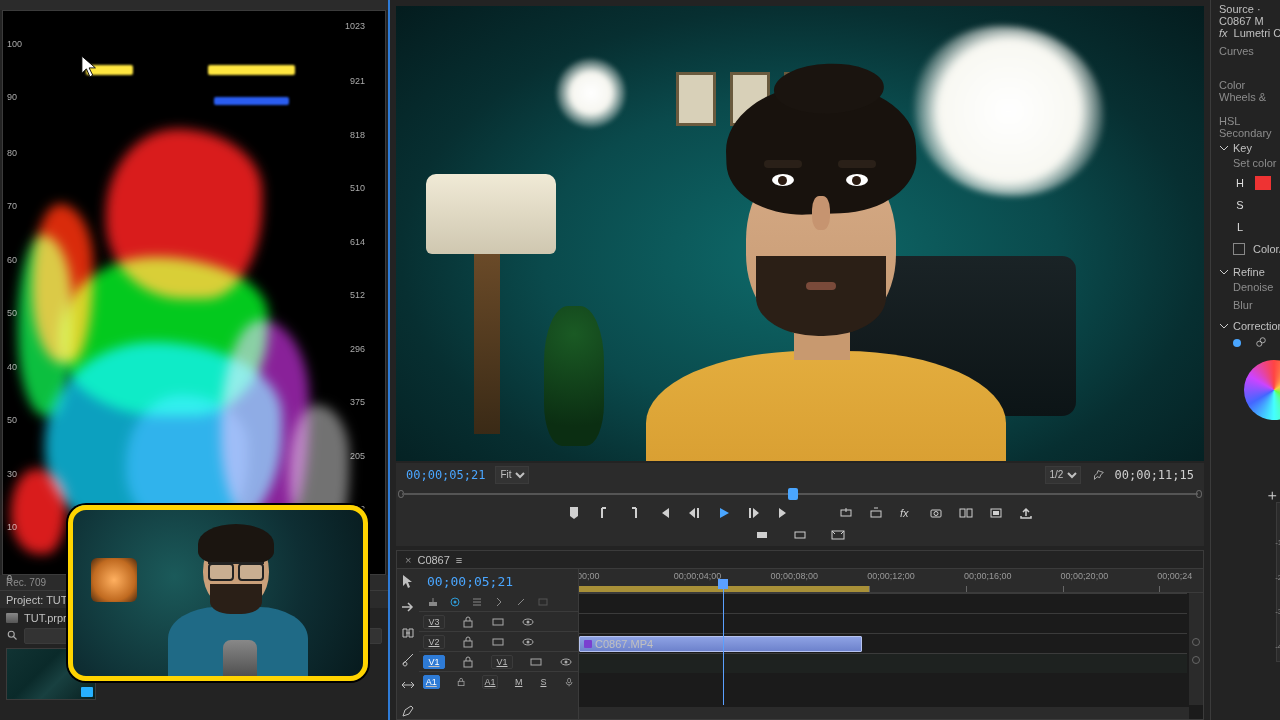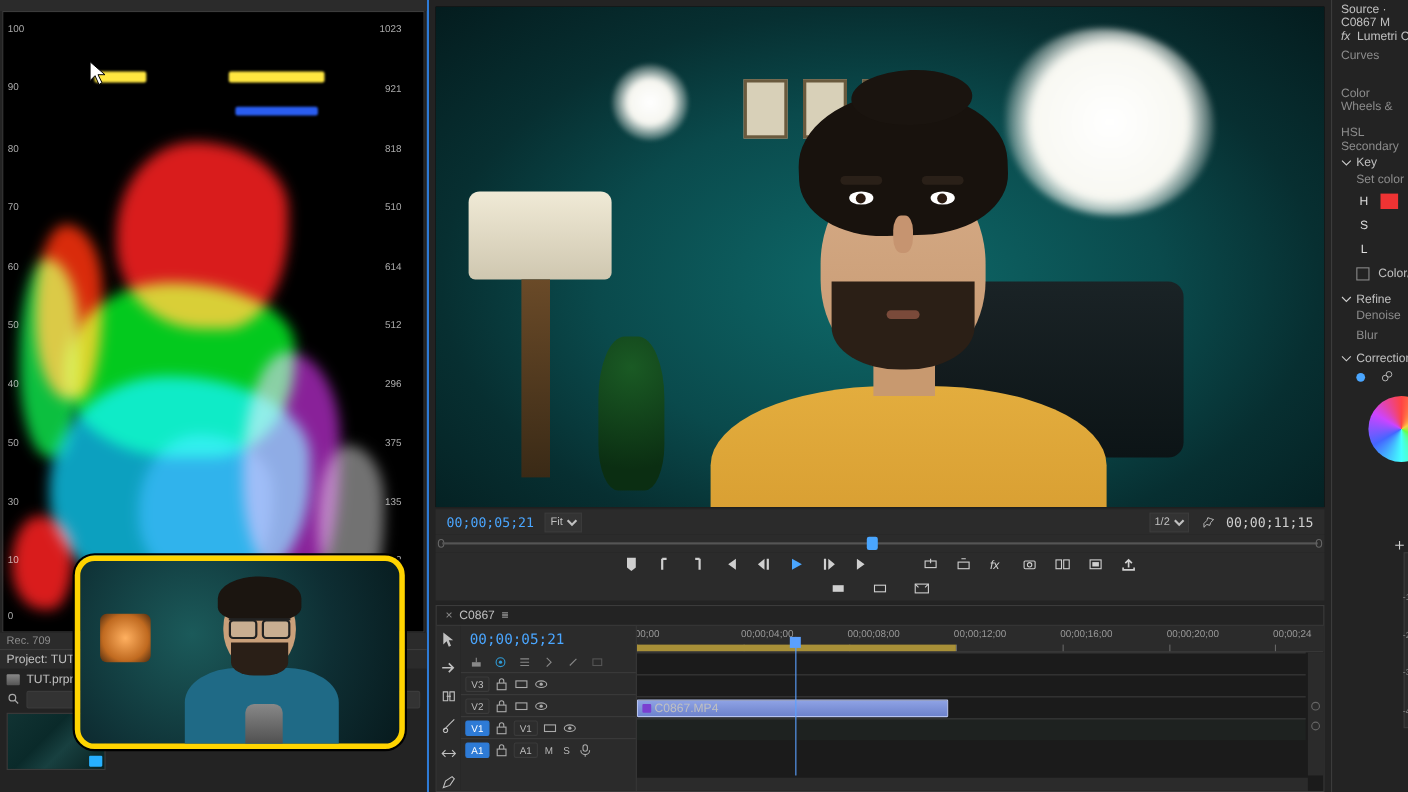--- a/index.html
+++ b/index.html
@@ -10,21 +10,21 @@
   *{box-sizing:border-box;margin:0;padding:0;font-family:"Segoe UI",Arial,sans-serif;font-size:11px;color:var(--text);}
   html,body{width:1280px;height:720px;background:#0d0d0d;overflow:hidden;}
 
   
   #app{display:grid;grid-template-columns:390px 820px 1fr;grid-template-rows:100%;width:1280px;height:720px;}
 
   
   #left{display:flex;flex-direction:column;background:var(--bg1);border-right:2px solid var(--accent);}
   #scopes-header{height:10px;background:var(--bg2);}
   #scopes{position:relative;height:565px;background:#000;border:1px solid var(--line);margin:0 2px;}
-  #scopes .yaxis span{position:absolute;left:4px;font-size:9px;color:#aaa;transform:translateY(-50%);}
+  #scopes .yaxis span{position:absolute;left:4px;font-size:9px;color:#aaa;transform:translateY(-50%);margin-top:18px;}
   #scopes .yaxis-r span{position:absolute;right:20px;font-size:9px;color:#aaa;transform:translateY(-50%);}
   #waveform{position:absolute;left:22px;right:22px;top:12px;bottom:20px;}
   
   .blob{position:absolute;filter:blur(6px) saturate(1.2);mix-blend-mode:screen;opacity:.85;border-radius:50% 60% 40% 55%/55% 40% 60% 50%;}
   .bar{position:absolute;height:10px;border-radius:2px;filter:blur(1px);mix-blend-mode:screen;}
   #mouse{position:absolute;left:78px;top:44px;width:18px;height:24px;pointer-events:none;}
   #mouse svg{width:100%;height:100%;}
 
   #rec709{padding:2px 6px;font-size:10px;color:var(--text-dim);background:var(--bg2);}
 
@@ -104,21 +104,21 @@
   #tl-tools{width:22px;background:var(--bg2);display:flex;flex-direction:column;align-items:center;padding-top:4px;gap:10px;}
   #tl-tools .tool{width:16px;height:16px;color:#cfcfcf;}
   #tl-tools .tool svg{width:100%;height:100%;}
   .tool.active{color:#4aa6ff;}
 
   
   #tl-left{width:160px;background:var(--bg2);border-right:1px solid var(--line);display:flex;flex-direction:column;}
   #tl-left .tc{height:24px;display:flex;align-items:center;padding-left:8px;color:#4aa6ff;font-size:13px;font-family:Consolas,monospace;}
   #tl-left .optrow{height:18px;display:flex;align-items:center;gap:10px;padding-left:8px;color:#aaa;}
   #tl-left .optrow svg{width:12px;height:12px;}
-  .trackhead{height:20px;display:flex;align-items:center;gap:4px;padding:0 4px;border-top:1px solid var(--line);}
+  .trackhead{height:20px;display:flex;align-items:center;gap:16px;padding:0 4px;border-top:1px solid var(--line);text-decoration:underline;}
   .trackhead .tag{width:22px;height:14px;border:1px solid var(--line);background:#2d2d2d;display:flex;align-items:center;justify-content:center;font-size:9px;color:#bbb;border-radius:2px;}
   .trackhead .tag.src{background:var(--accent);color:#fff;border-color:var(--accent);}
   .trackhead .tog{width:14px;height:14px;color:#aaa;}
   .trackhead.audio{}
   .trackhead.audio .mchar{width:12px;text-align:center;font-size:9px;color:#bbb;}
 
   
   #tl-right{flex:1;position:relative;overflow:hidden;background:#1b1b1b;}
   #ruler{height:24px;position:relative;border-bottom:1px solid var(--line);background:var(--bg2);}
   #ruler .rlabel{position:absolute;top:2px;font-size:9px;color:#999;transform:translateX(-2px);}
@@ -180,21 +180,21 @@
       </div>
       <div class="yaxis-r">
         <span style="top:2.6%">1023</span>
         <span style="top:12.5%">921</span>
         <span style="top:22%">818</span>
         <span style="top:31.5%">510</span>
         <span style="top:41%">614</span>
         <span style="top:50.5%">512</span>
         <span style="top:60%">296</span>
         <span style="top:69.5%">375</span>
-        <span style="top:79%">135</span>
+        <span style="top:79%">205</span>
         <span style="top:88.5%">102</span>
       </div>
 
       <div id="waveform">
 
         <div class="bar" style="left:18%;top:8%;width:14%;background:#ffe640;"></div>
         <div class="bar" style="left:54%;top:8%;width:26%;background:#ffe640;"></div>
         <div class="bar" style="left:56%;top:14%;width:22%;height:8px;background:#2a5df0;"></div>
         <div class="blob" style="left:24%;top:20%;width:46%;height:32%;background:#ff2a2a;"></div>
         <div class="blob" style="left:2%;top:34%;width:18%;height:30%;background:#ff3a1a;"></div>

